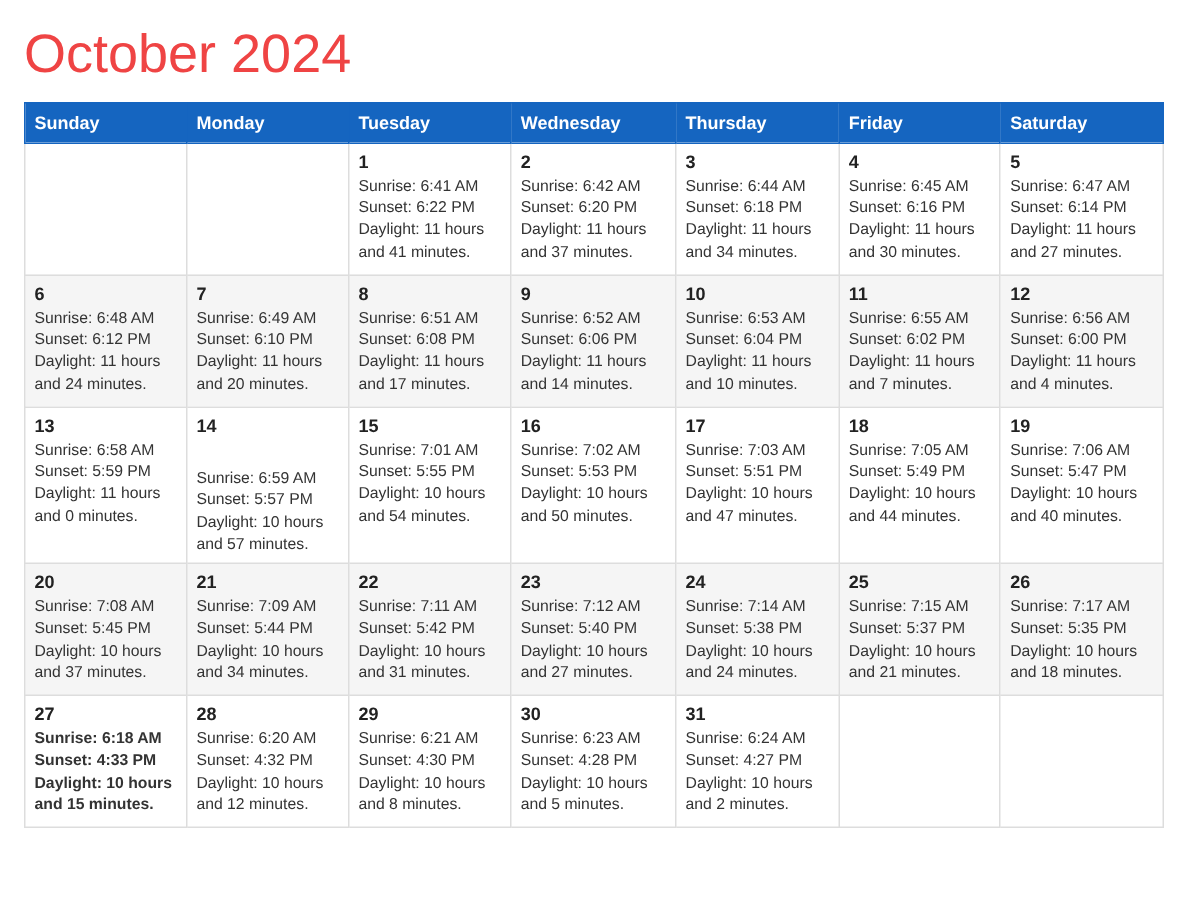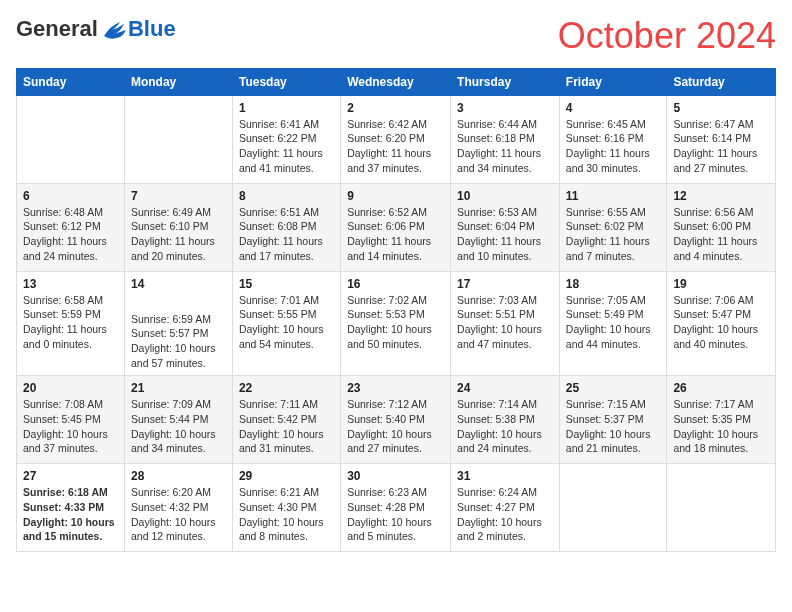--- a/index.html
+++ b/index.html
@@ -91,29 +91,20 @@
       background: #f9f9f9;
     }
     
     .row-odd td { background: #ffffff; }
     .row-even td { background: #f0f0f0; }
   </style>
 </head>
 <body>
 
 <div class="header">
-  <div class="logo">
-    <div class="logo-text">
-      <span style="color:#333; font-weight:bold;">General</span>
-      <svg class="logo-bird" viewBox="0 0 28 22">
-        <path d="M4 18 Q10 8 20 4 Q16 10 12 12 Q18 10 24 6 Q20 14 14 16 Q20 14 26 12 Q22 20 16 20 Q10 22 4 18Z" fill="#1565c0"></path>
-      </svg>
-      <span style="color:#1565c0; font-weight:bold;">Blue</span>
-    </div>
-  </div>
   <div class="title-block">
     <div class="month-title">October 2024</div>
   </div>
 </div>
 
 <table class="calendar-table">
   <thead>
     <tr>
     <th>Sunday</th>
         <th>Monday</th>

